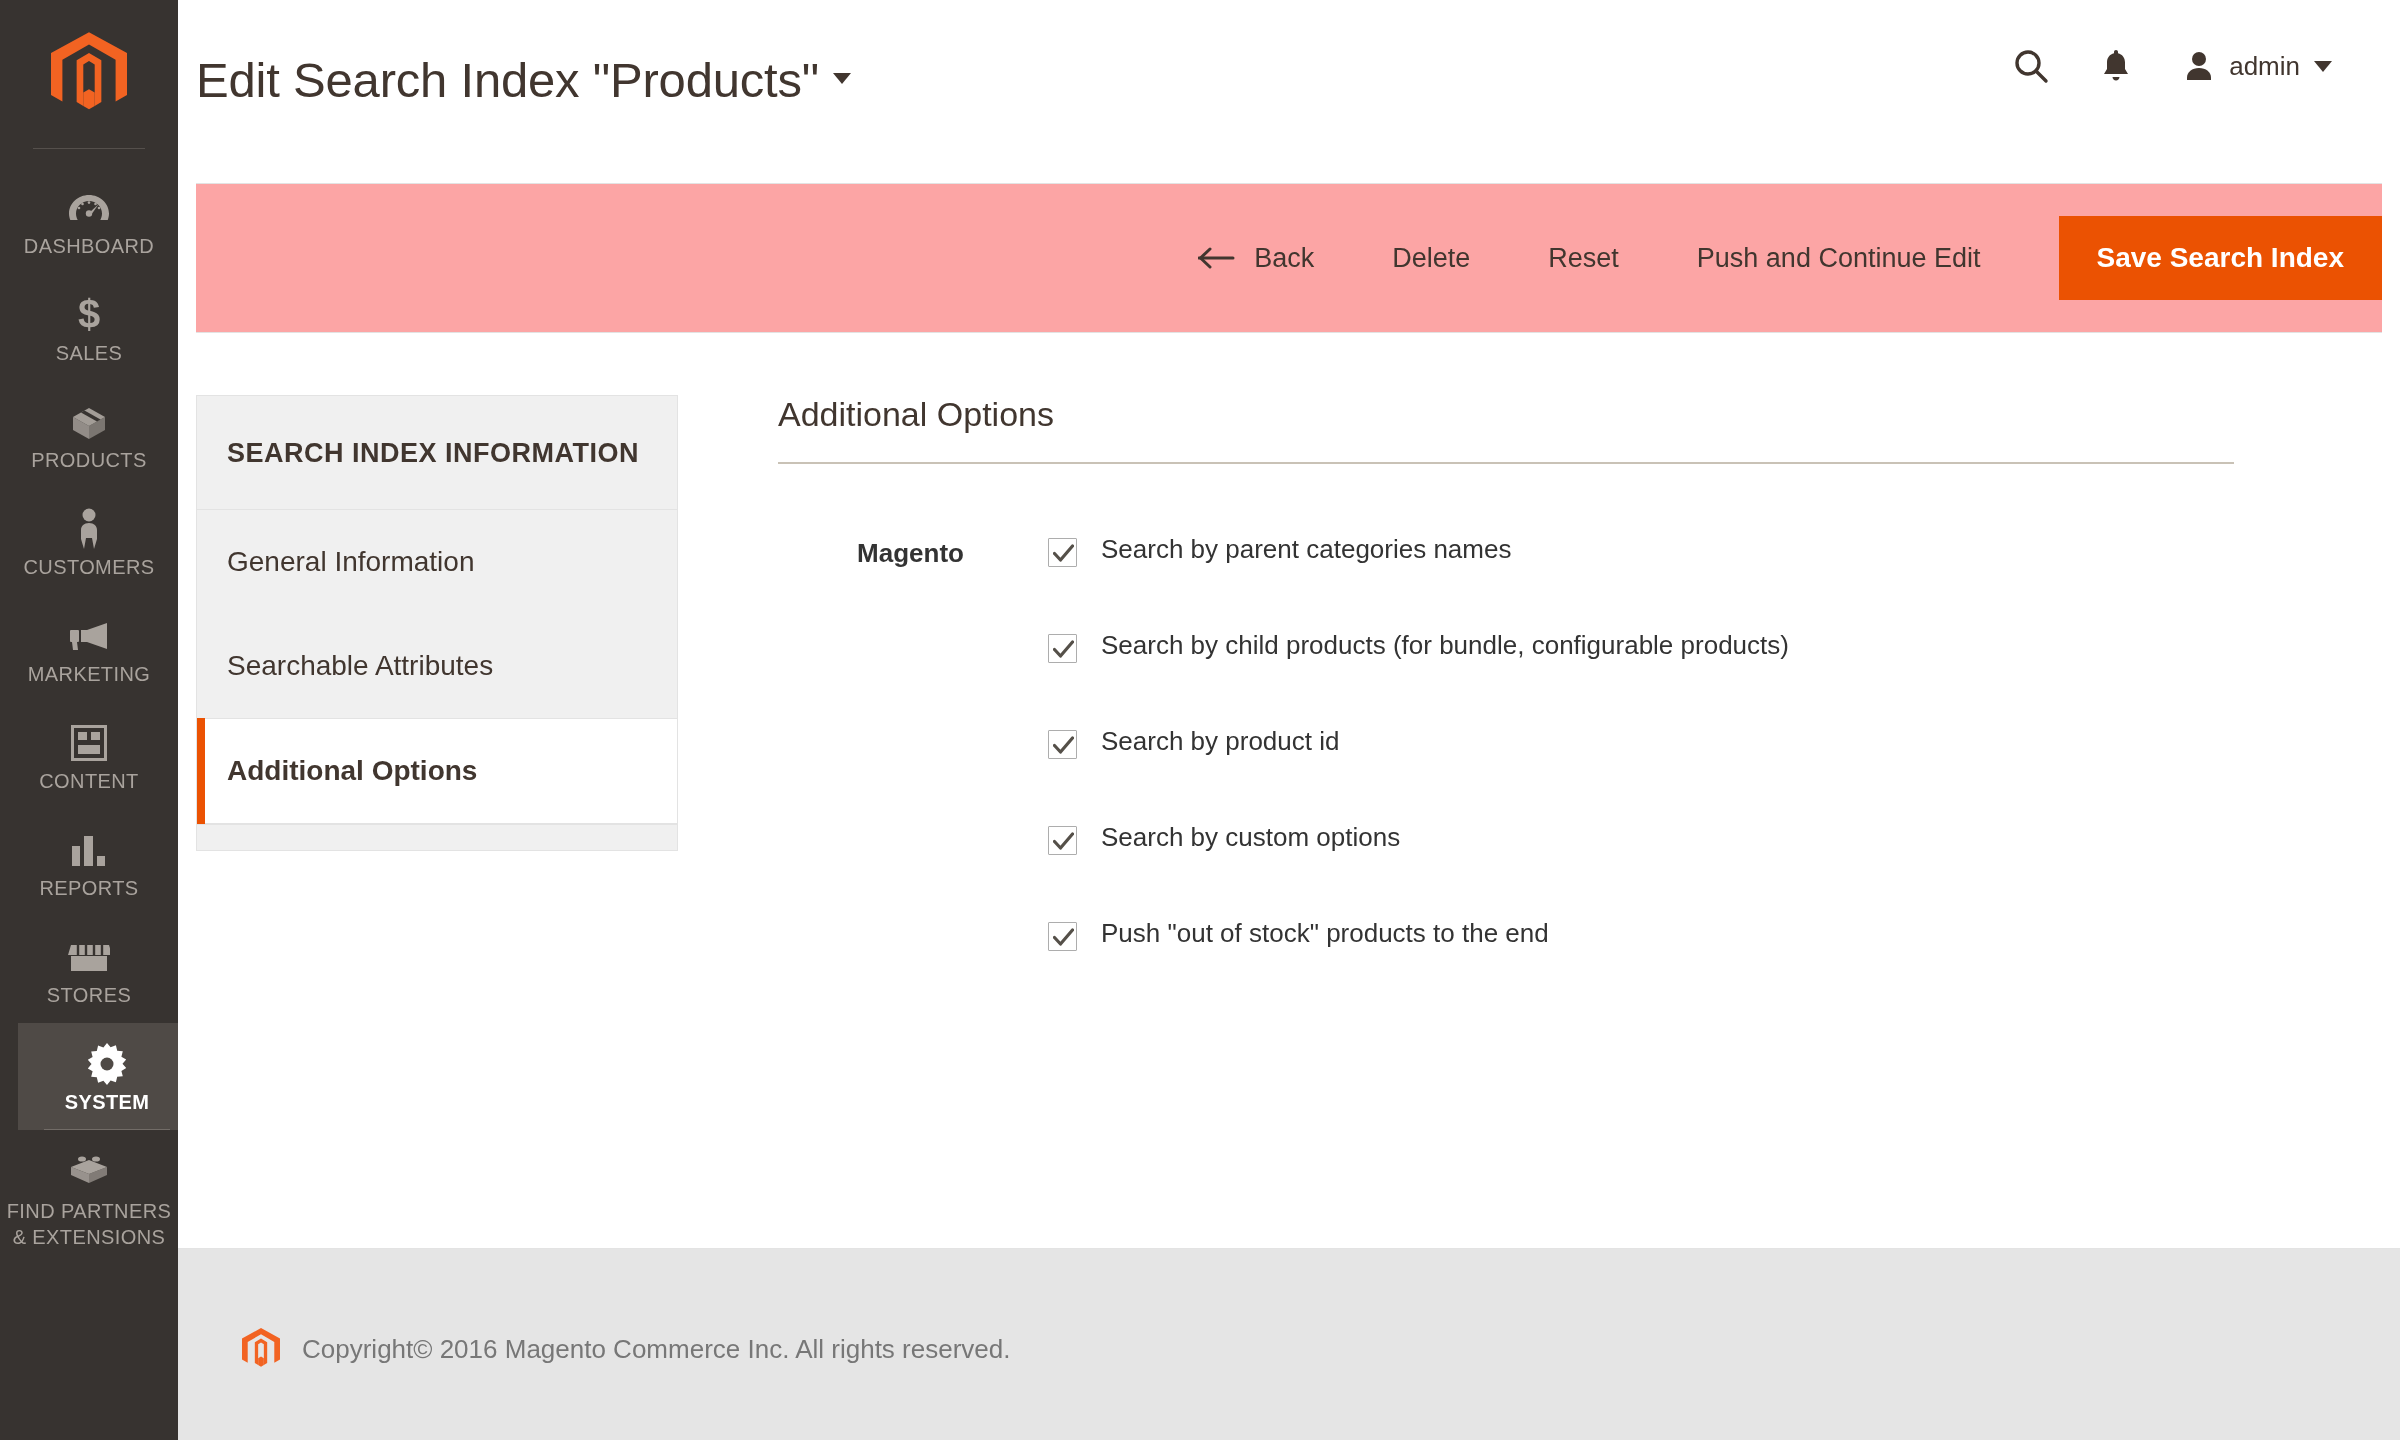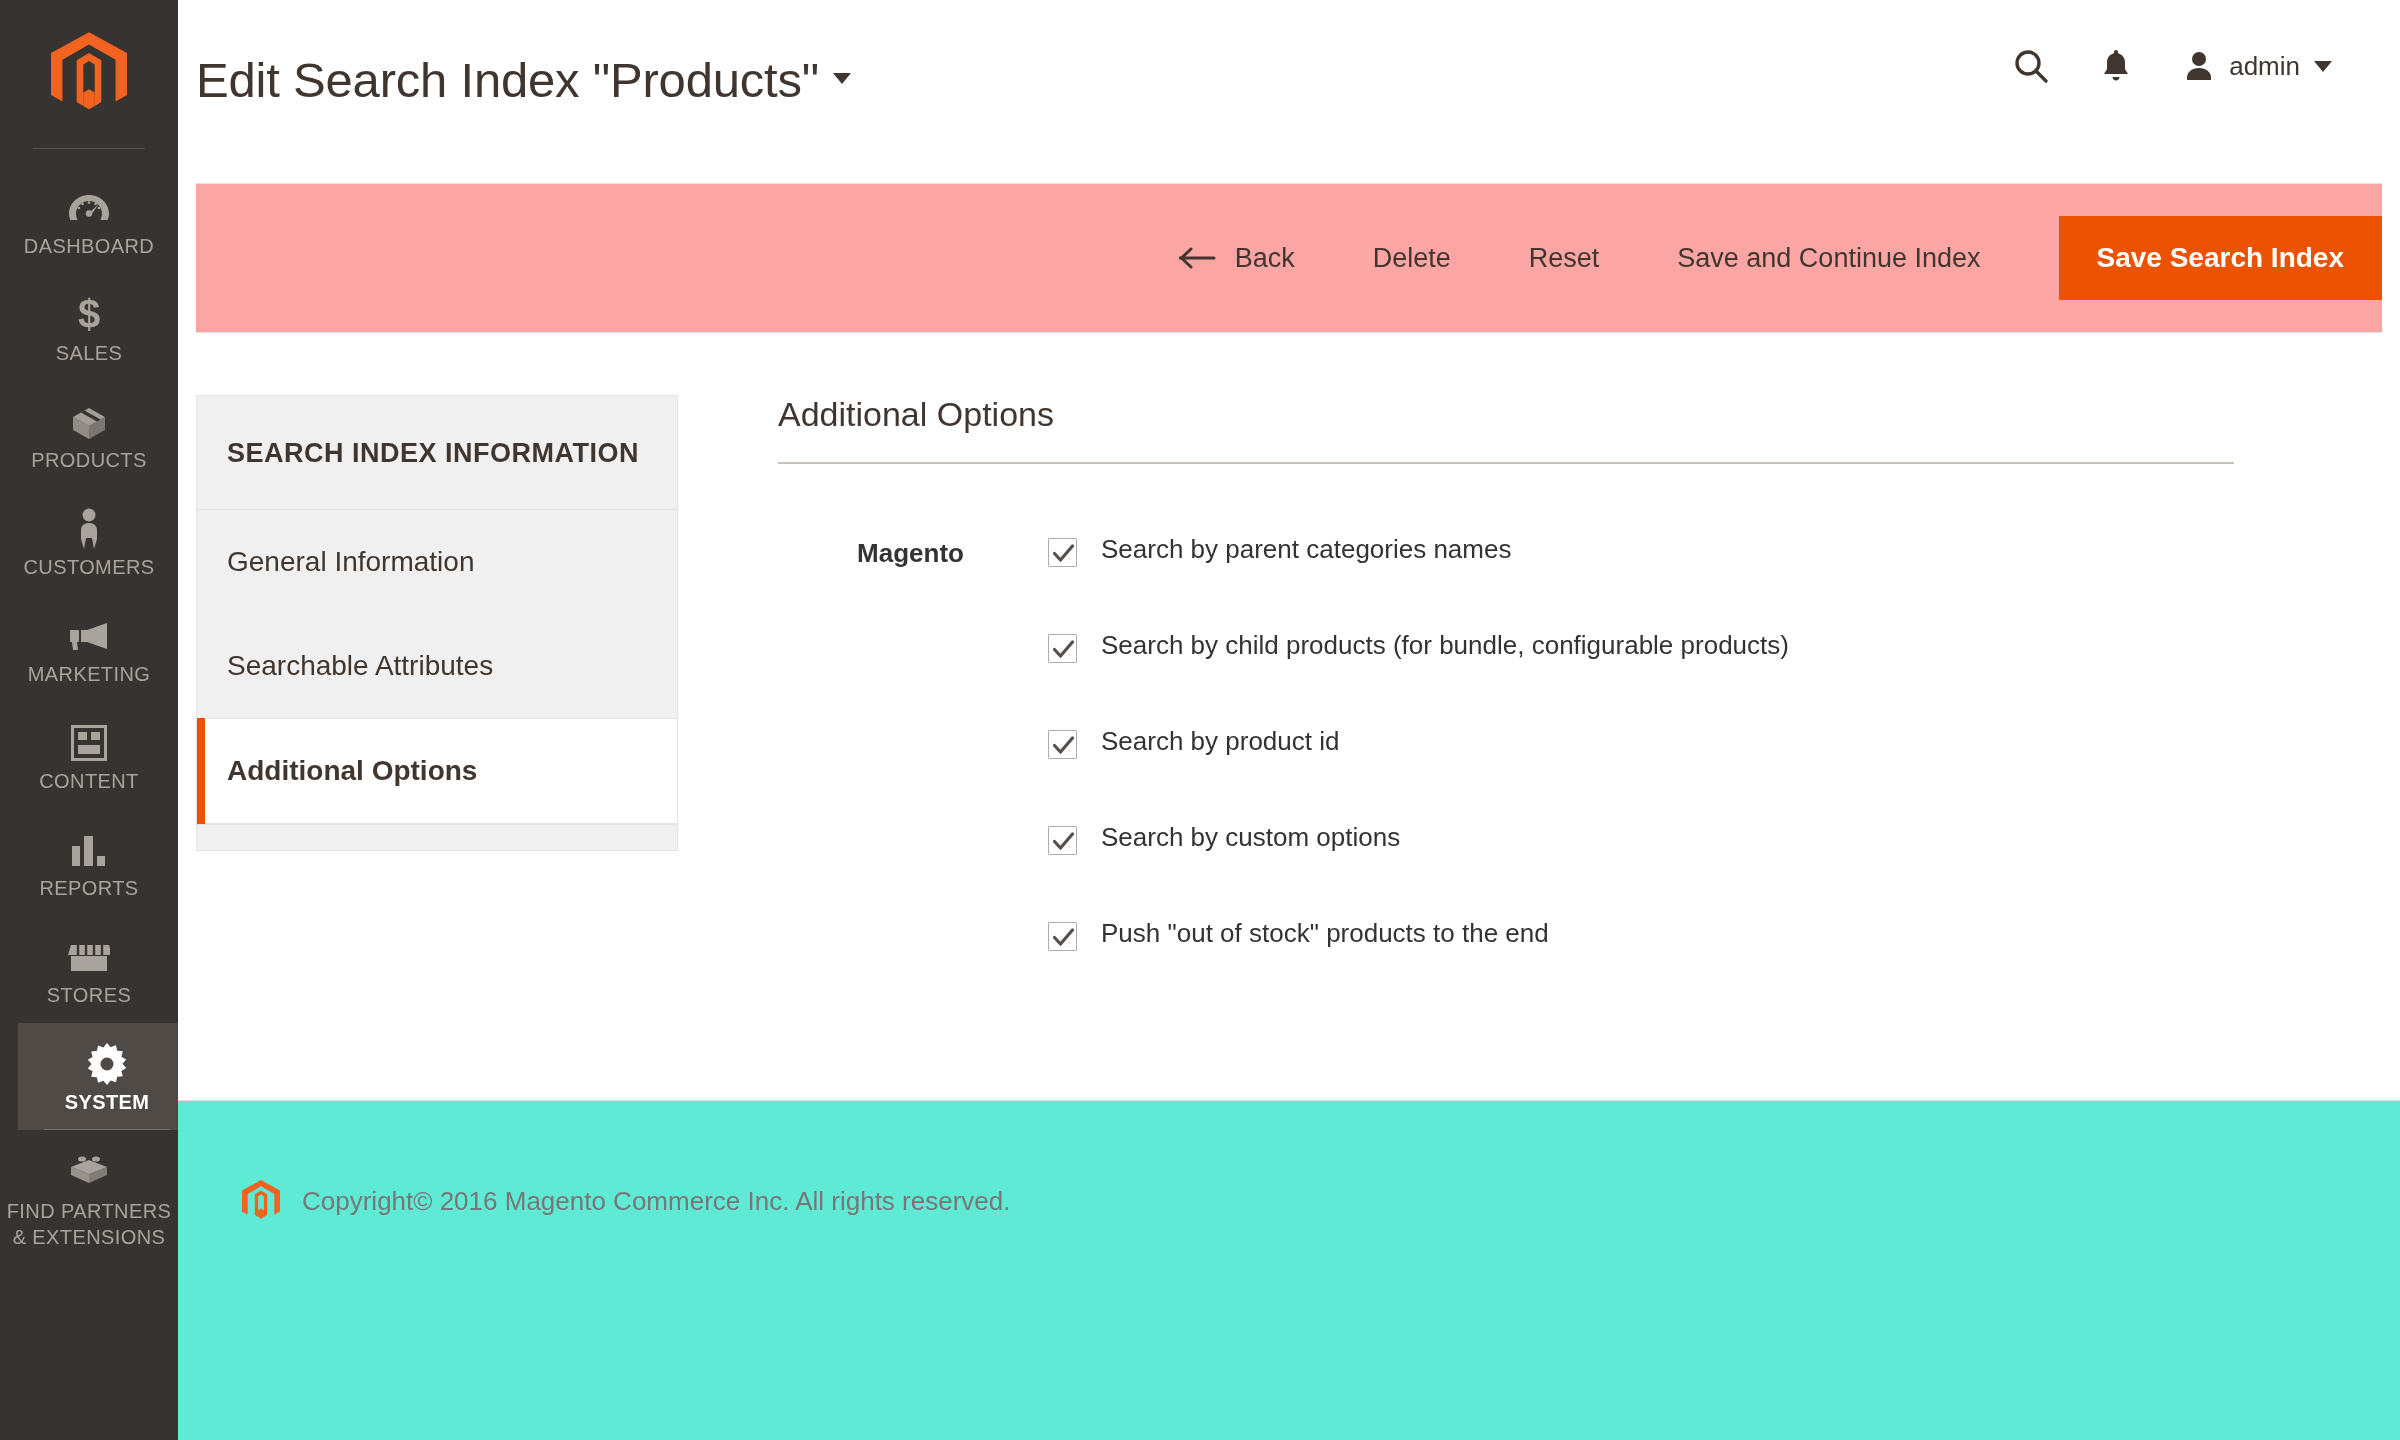--- a/index.html
+++ b/index.html
@@ -186,21 +186,21 @@
   }
   .cbox svg { position: absolute; left: 4px; top: 5px; display: block; }
   .check-label {
     font-size: 26px; color: #333333;
     margin-left: 24px; white-space: nowrap; line-height: 1.2;
   }
 
   
   .footer {
     position: absolute; left: 0; right: 0; bottom: 0;
-    height: 340px; background: #5eead4;
+    height: 192px; background: #e5e5e5;
     border-top: 1px solid #e3e3e3;
     display: flex; align-items: flex-start;
   }
   .footer-inner {
     display: flex; align-items: center; gap: 22px;
     padding: 78px 0 0 64px;
   }
   .footer-logo { width: 38px; height: 44px; display: block; }
   .footer-text { font-size: 26px; color: #777777; }
 </style>
@@ -379,21 +379,21 @@
         </svg>
         <span>Back</span>
       </button>
       <button class="tb-btn">
         <span>Delete</span>
       </button>
       <button class="tb-btn">
         <span>Reset</span>
       </button>
       <button class="tb-btn">
-        <span>Save and Continue Index</span>
+        <span>Push and Continue Edit</span>
       </button>
       <button class="tb-primary">
         <span>Save Search Index</span>
       </button>
     </div>
 
     <div class="content-area">
 
       <aside class="subnav">
         <div class="subnav-title">SEARCH INDEX INFORMATION</div>

